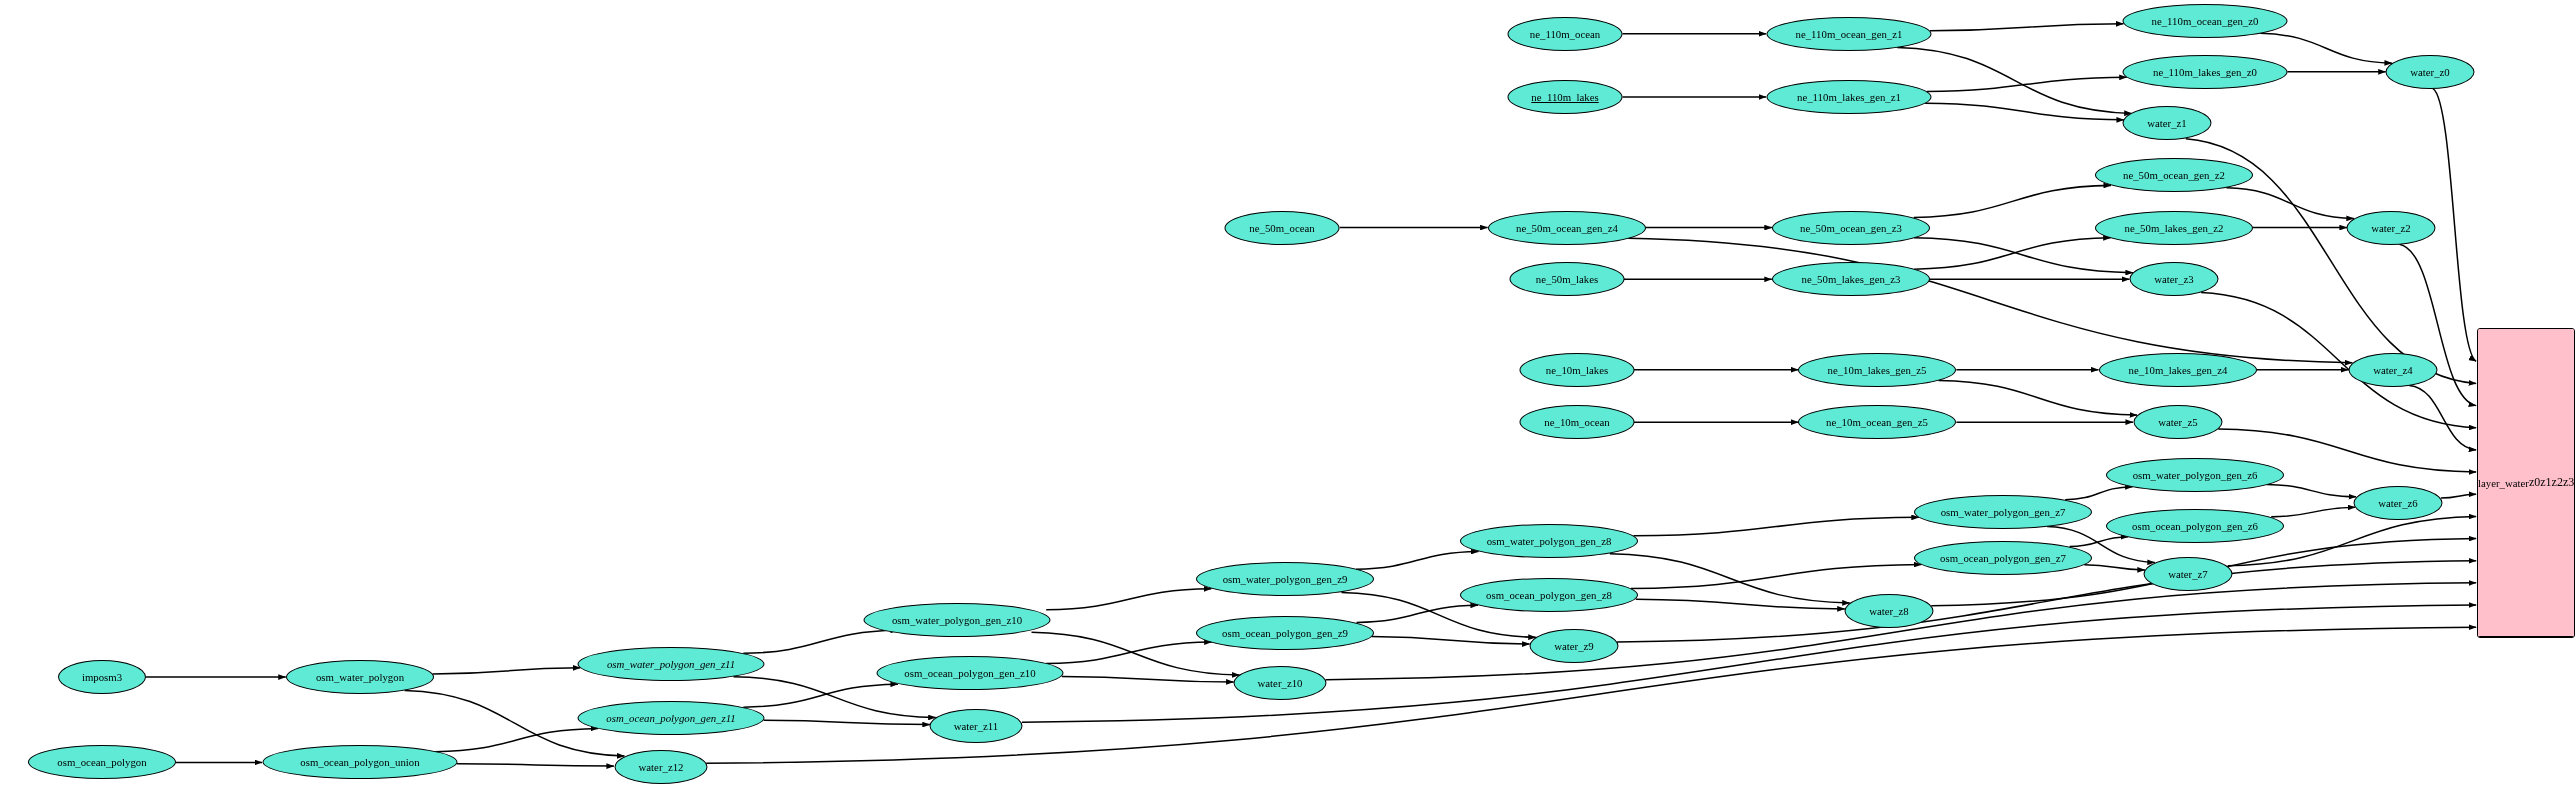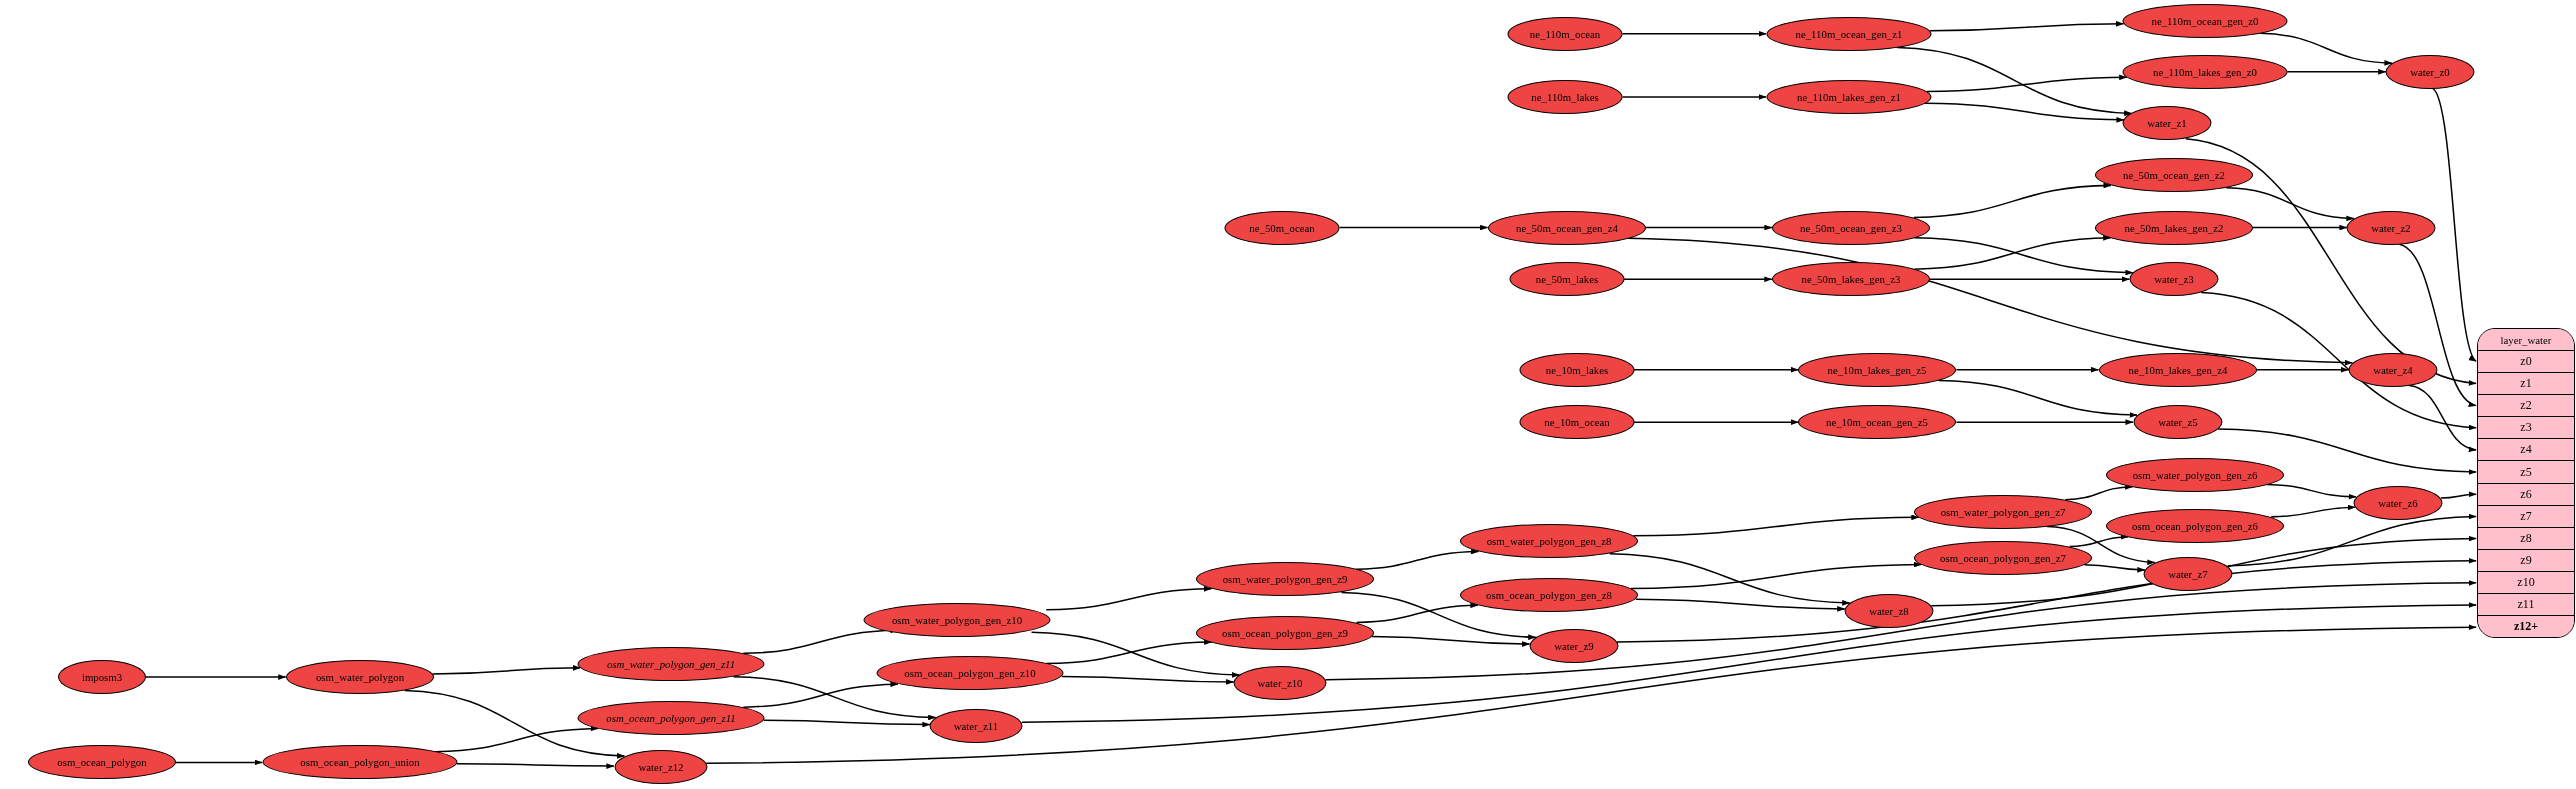--- a/index.html
+++ b/index.html
@@ -14,37 +14,37 @@
   #edges{position:absolute;left:0;top:0;width:2576px;height:789px;}
   .node{
     position:absolute;
     transform:translate(-50%,-50%);
     display:flex;
     align-items:center;
     justify-content:center;
     box-sizing:border-box;
     border:1.1px solid #000;
     border-radius:50% / 50%;
-    background:#ef4444;
+    background:#5eead4;
     color:#000;
     font-size:10.8px;
     line-height:1;
     white-space:nowrap;
     letter-spacing:0px;
   }
   .table-node{
     position:absolute;
     transform:translate(-50%,-50%);
     box-sizing:border-box;
     border:1.1px solid #000;
-    border-radius:18px;
+    border-radius:3px;
     background:#ffc0cb;
     overflow:hidden;
     display:flex;
-    flex-direction:column;
+    flex-direction:row;
   }
   .table-node .trow{
     box-sizing:border-box;
     flex:1 1 0;
     display:flex;
     align-items:center;
     justify-content:center;
     font-size:12px;
     color:#000;
     background:#ffc0cb;
@@ -146,21 +146,21 @@
         <div class="trow">z8</div>
         <div class="trow">z9</div>
         <div class="trow">z10</div>
         <div class="trow">z11</div>
         <div class="trow">z12+</div>
       </div>
       <div class="node" style="left: 1565px; top: 34px; width: 115px; height: 34px;">ne_110m_ocean</div>
       <div class="node" style="left: 1849px; top: 34px; width: 165px; height: 34px;">ne_110m_ocean_gen_z1</div>
       <div class="node" style="left: 2205px; top: 21px; width: 165px; height: 34px;">ne_110m_ocean_gen_z0</div>
       <div class="node" style="left: 2430px; top: 72px; width: 89px; height: 34px;">water_z0</div>
-      <div class="node" style="left: 1565px; top: 97px; width: 115px; height: 34px;">ne_110m_lakes</div>
+      <div class="node" style="left: 1565px; top: 97px; width: 115px; height: 34px; text-decoration: underline;">ne_110m_lakes</div>
       <div class="node" style="left: 1849px; top: 97px; width: 165px; height: 34px;">ne_110m_lakes_gen_z1</div>
       <div class="node" style="left: 2205px; top: 72px; width: 165px; height: 34px;">ne_110m_lakes_gen_z0</div>
       <div class="node" style="left: 2167px; top: 123px; width: 89px; height: 34px;">water_z1</div>
       <div class="node" style="left: 1282px; top: 228px; width: 115px; height: 34px;">ne_50m_ocean</div>
       <div class="node" style="left: 1567px; top: 228px; width: 158px; height: 34px;">ne_50m_ocean_gen_z4</div>
       <div class="node" style="left: 1851px; top: 228px; width: 158px; height: 34px;">ne_50m_ocean_gen_z3</div>
       <div class="node" style="left: 2174px; top: 175px; width: 158px; height: 34px;">ne_50m_ocean_gen_z2</div>
       <div class="node" style="left: 2391px; top: 228px; width: 89px; height: 34px;">water_z2</div>
       <div class="node" style="left: 1567px; top: 279px; width: 115px; height: 34px;">ne_50m_lakes</div>
       <div class="node" style="left: 1851px; top: 279px; width: 158px; height: 34px;">ne_50m_lakes_gen_z3</div>

